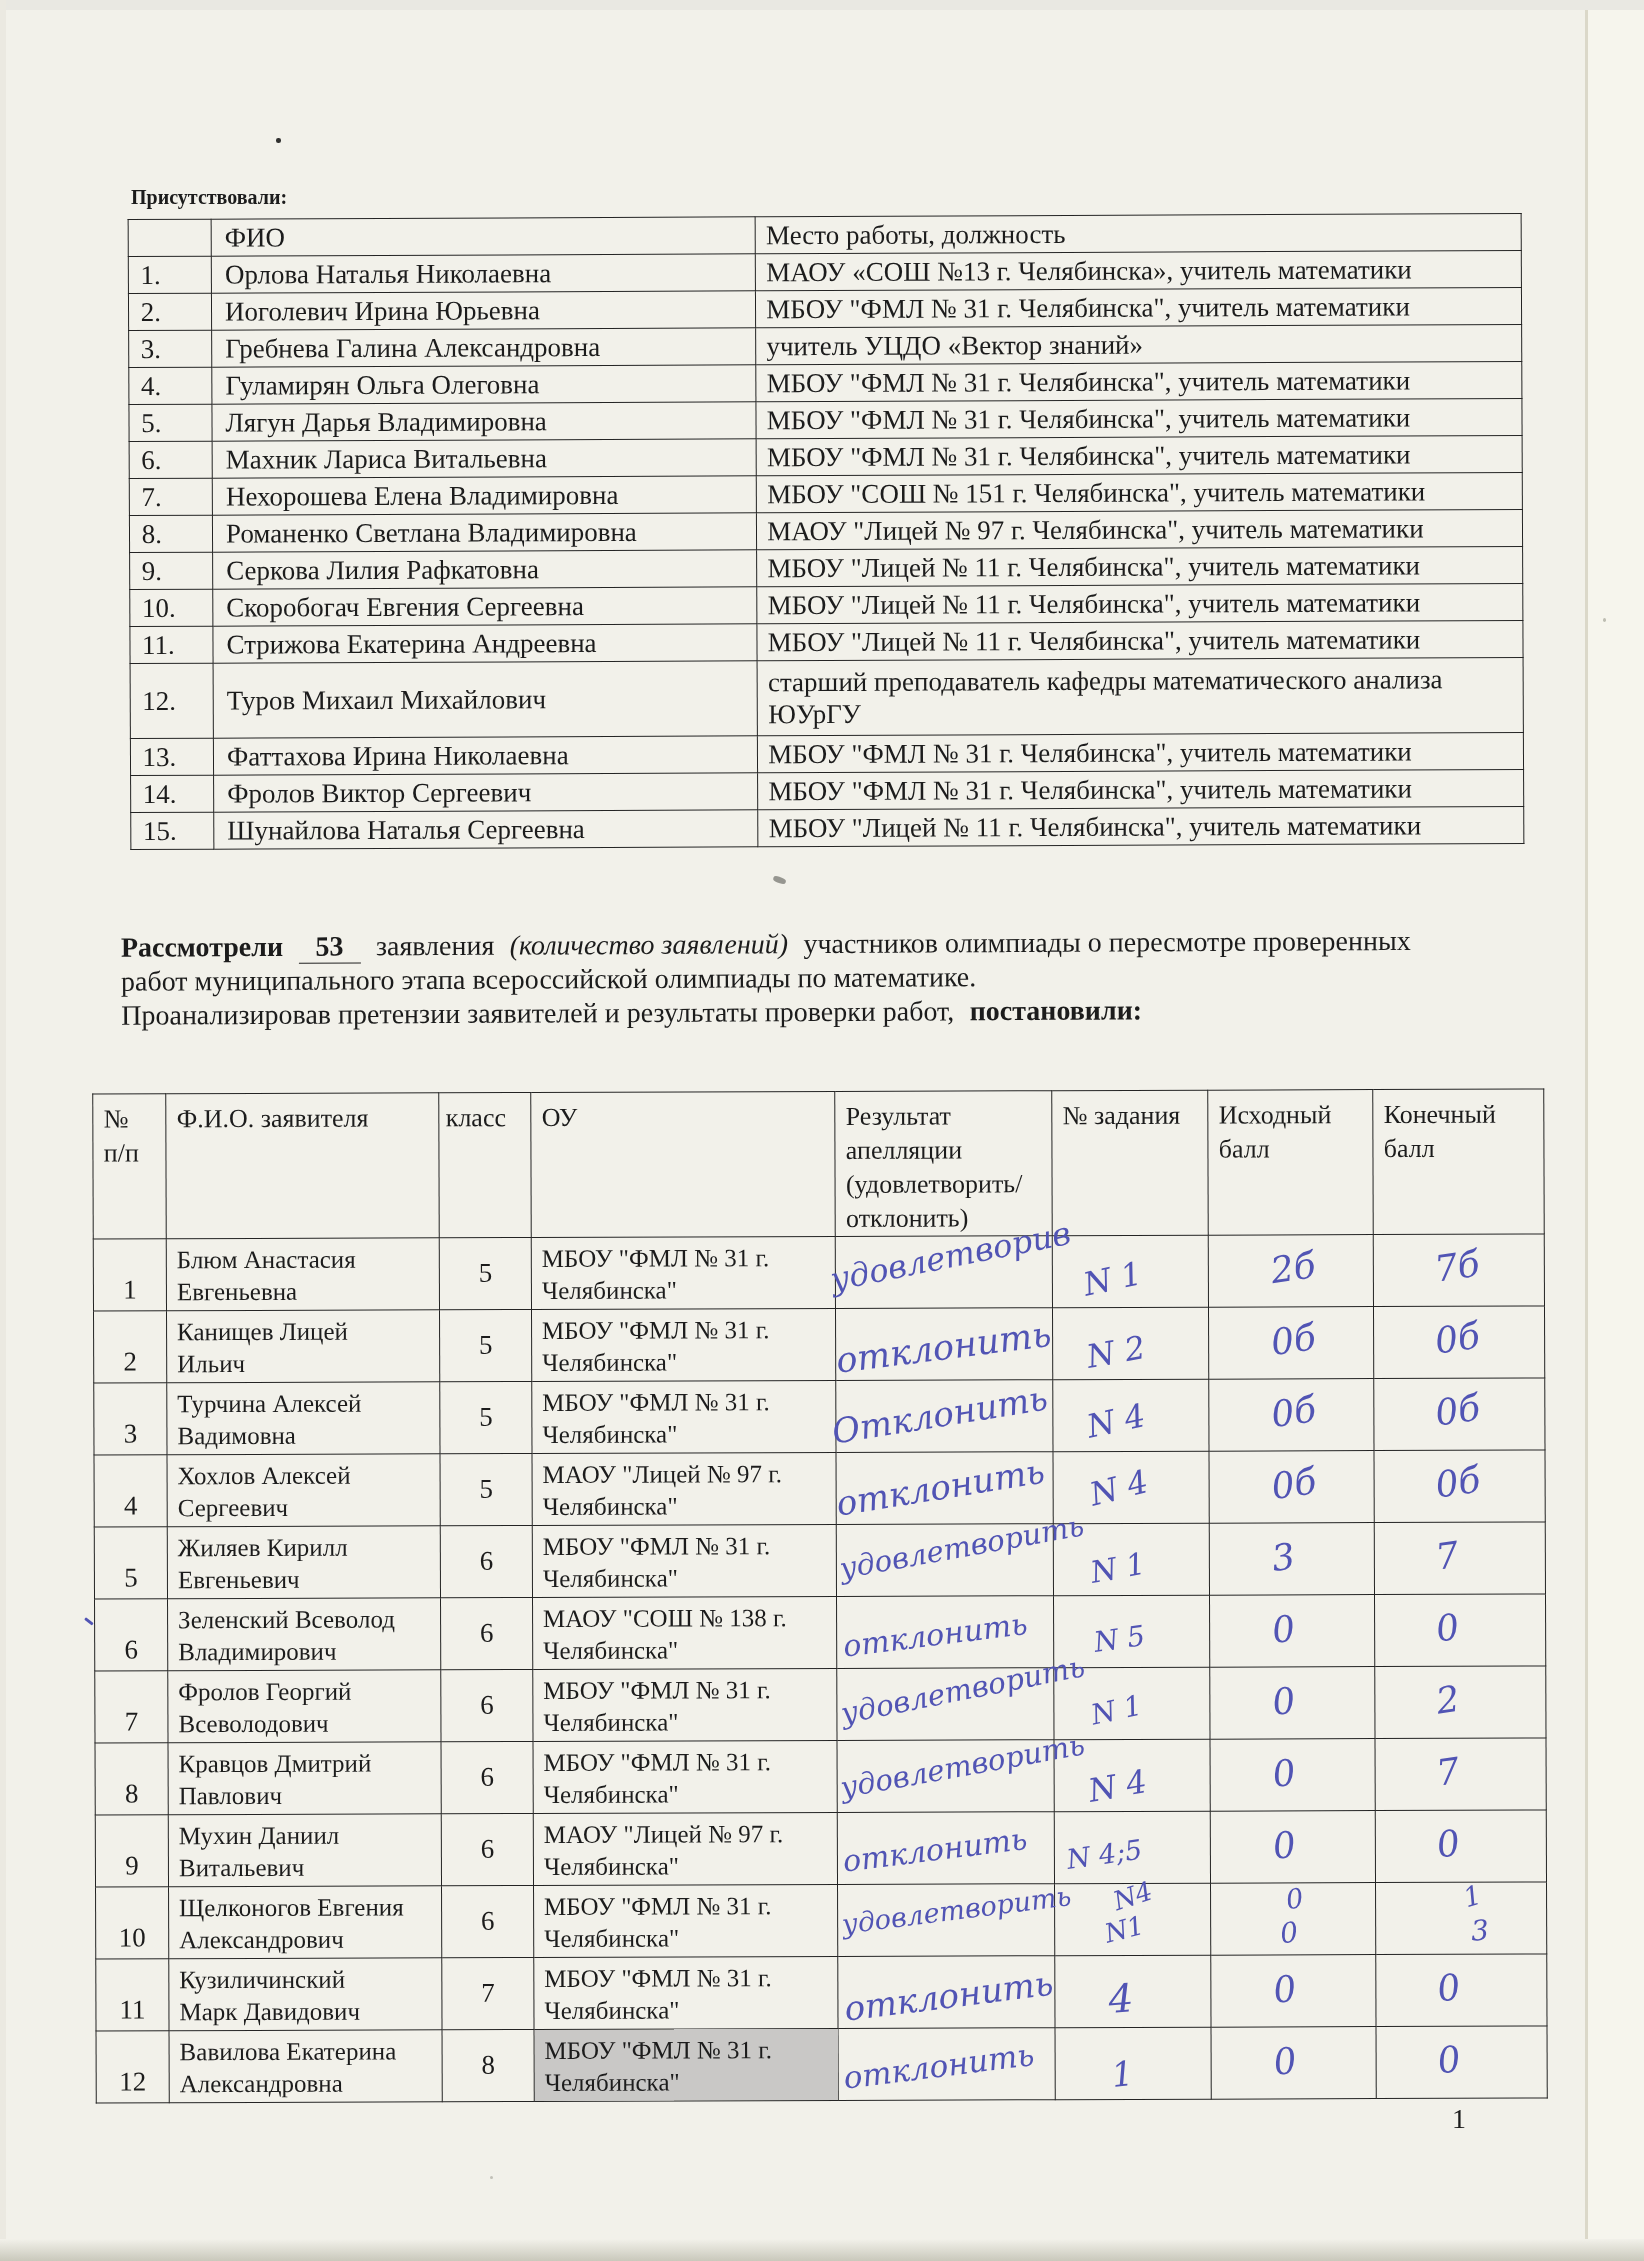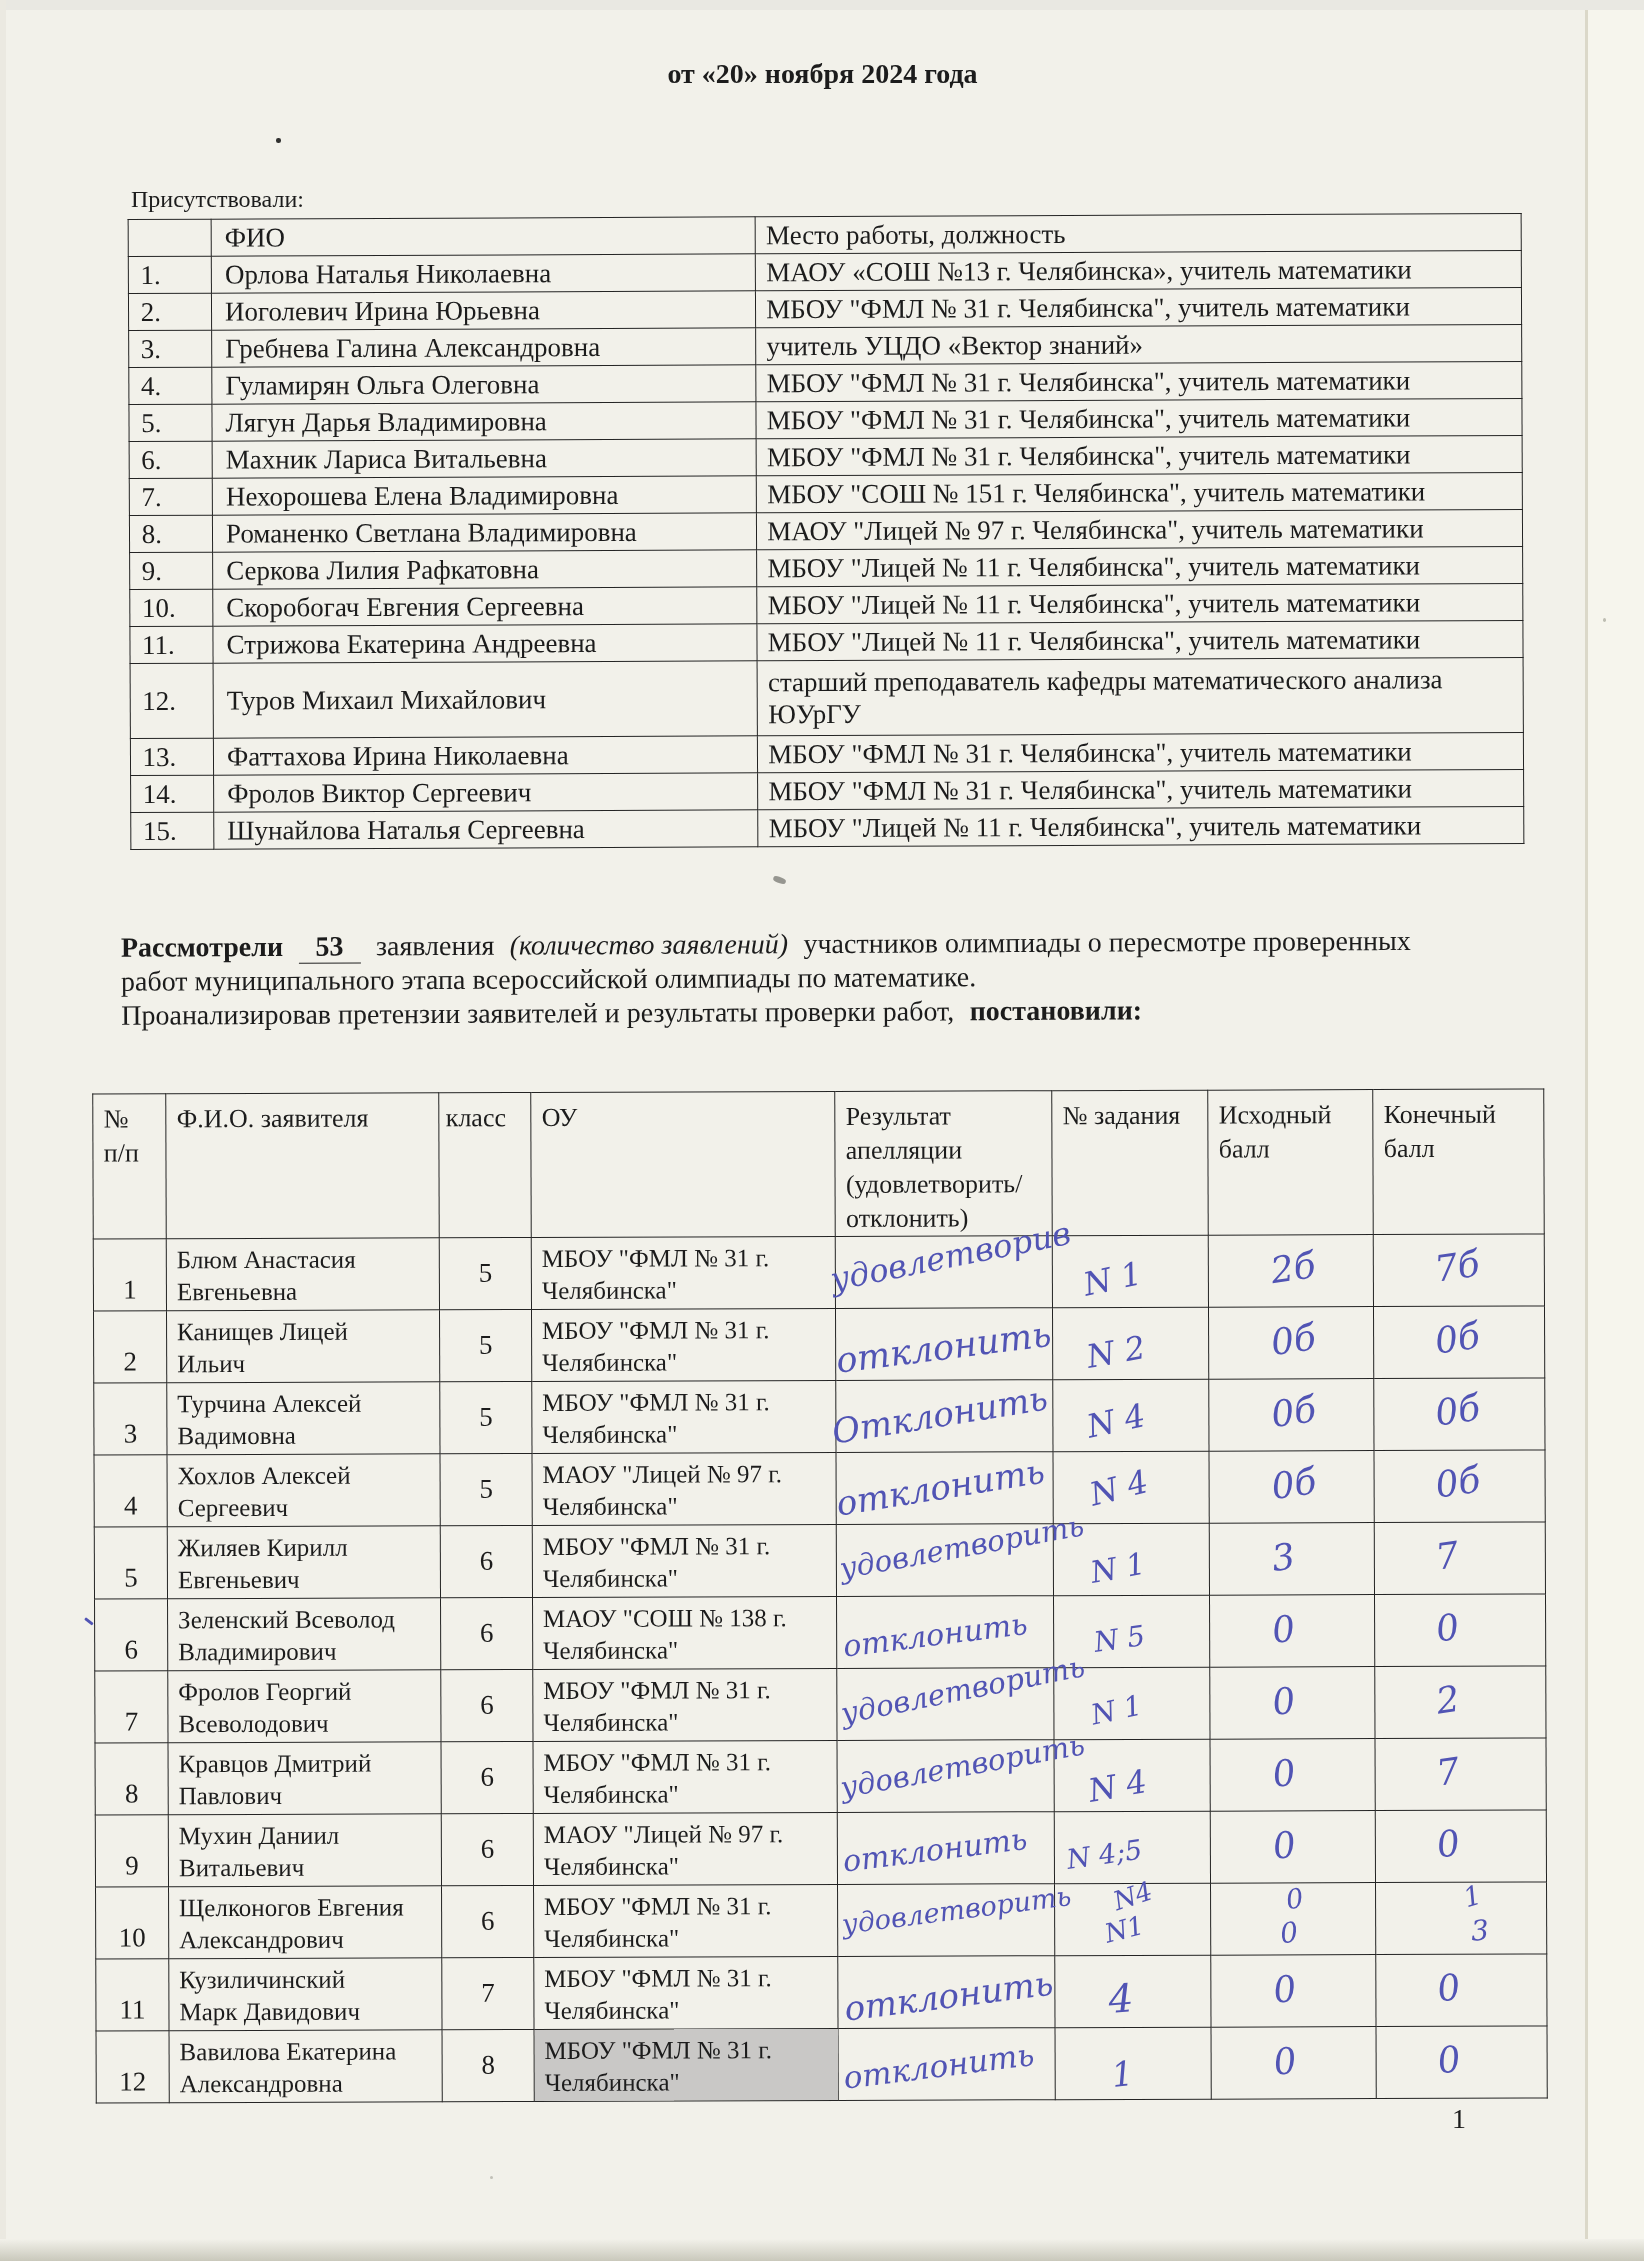--- a/index.html
+++ b/index.html
@@ -9,21 +9,21 @@
   
   .edge-top{position:absolute;left:0;top:0;width:1645px;height:10.3px;background:#e9e8e2;}
   .edge-left{position:absolute;left:0;top:0;width:6.4px;height:2261px;background:#ebe9e1;}
   .edge-right-strip{position:absolute;left:1588px;top:0;width:57px;height:2261px;background:#f6f5ed;}
   .edge-right-line{position:absolute;left:1585px;top:0;width:2.6px;height:2261px;background:#dbd8c9;}
   .edge-bottom{position:absolute;left:0;top:2239px;width:1645px;height:22px;
                background:linear-gradient(#f2f1ea,#c9c8bb);}
   
   .title-block{position:absolute;left:0;top:55px;width:1645px;text-align:center;
                font-weight:bold;font-size:28px;line-height:37px;}
-  .present{position:absolute;left:131px;top:186px;font-weight:normal;font-size:24px;}
+  .present{position:absolute;left:131px;top:186px;font-weight:bold;font-size:20px;}
   
   table{border-collapse:collapse;table-layout:fixed;}
   .t1{position:absolute;left:129px;top:216px;width:1393px;transform:rotate(-0.25deg);}
   .t1 th,.t1 td{border:1.9px solid #242424;font-size:27px;font-weight:normal;
                 text-align:left;vertical-align:middle;padding:1.3px 5.2px 1.3px 10.3px;
                 white-space:pre-line;overflow:visible;}
   .t1 thead tr{height:37px;}
   .t1 tbody tr{height:37px;}
   .t1 tbody tr.tall{height:75px;}
   .t1 td.c-num{padding-left:11.6px;}
@@ -63,21 +63,20 @@
 
 <div class="page">
 
   <div class="edge-right-strip"></div>
   <div class="edge-right-line"></div>
   <div class="edge-top"></div>
   <div class="edge-left"></div>
   <div class="edge-bottom"></div>
 
   <div class="title-block">
-    <div>от «20» ноября 2024 года</div>
   </div>
 
   <div class="present">Присутствовали:</div>
 
   <table class="t1">
     <colgroup>
         <col style="width:83px">
         <col style="width:544px">
         <col style="width:766px">
       </colgroup>

